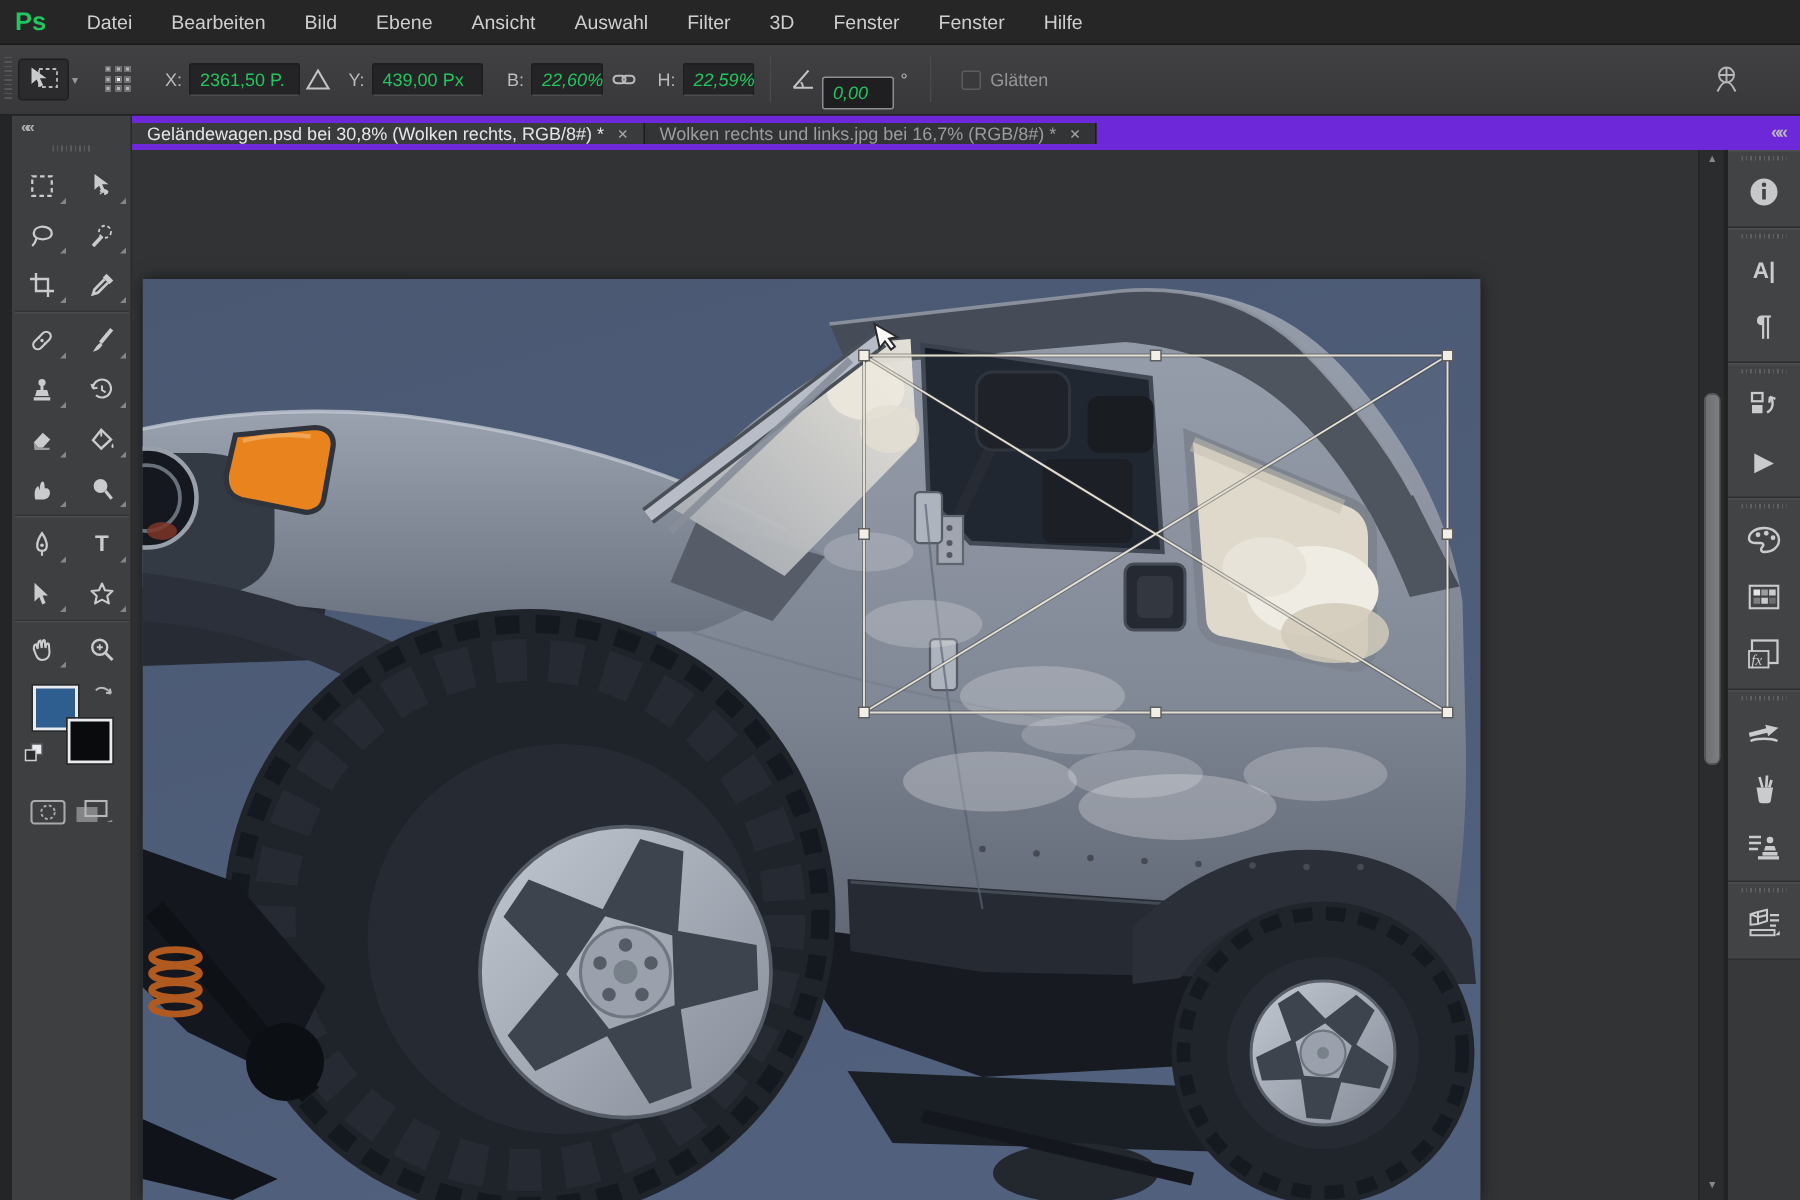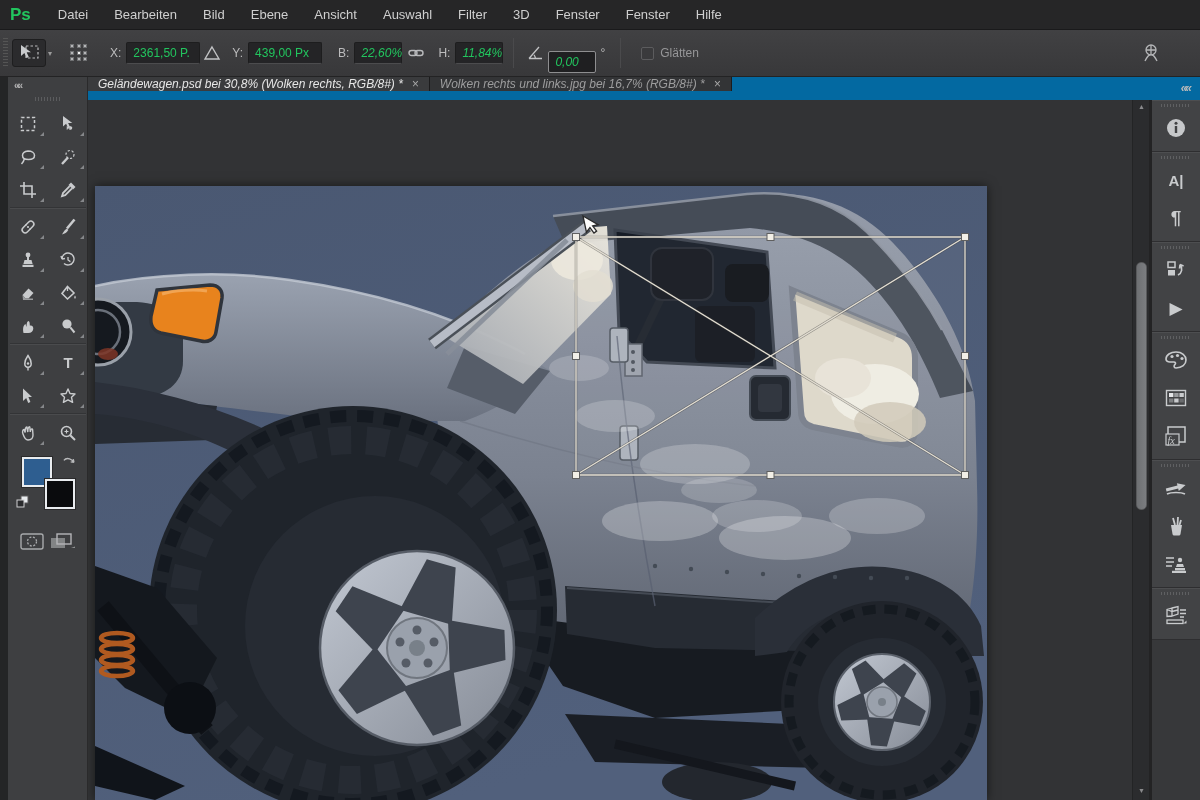--- a/index.html
+++ b/index.html
@@ -33,22 +33,22 @@
   .obar-field.focused { border:1px solid #8e8e90; background:#1f1f21;margin-top:18px; }
   .w72 { width:74px; } .w58 { width:48px;font-style:italic; }
   .obar-sep { width:1px; height:30px; background:#2c2c2e; border-right:1px solid #4a4a4c; margin:0 10px; }
   .obar-icon { display:flex; align-items:center; justify-content:center; margin:0 3px; }
   .checkbox { width:13px; height:13px; background:#3a3a3c; border:1px solid #5c5c5e;
     border-radius:2px; margin:0 6px 0 10px; }
   .check-label { color:#96969­8; color:#969698; font-size:12px; }
   #workspace-icon { margin-left:auto; margin-right:38px; }
 
   
-  #tabbar { left:88px; top:77px; width:1112px; height:23px; background:#0369a1;
-    display:flex; align-items:flex-start; z-index:20;font-style:italic; }
+  #tabbar { left:88px; top:77px; width:1112px; height:23px; background:#6d28d9;
+    display:flex; align-items:center; z-index:20; }
   .doc-tab { display:flex; align-items:center; padding:0 10px; font-size:12px;
     border-right:1px solid #1c1c1d; white-space:nowrap; cursor:default; }
   .doc-tab.active { background:#3a3b3d; color:#e6e6e6; }
   .doc-tab.inactive { background:#333436; color:#9d9d9e; }
   .tab-close { margin-left:9px; font-size:12px; color:#a8a8a8; line-height:1; }
   #tab-collapse { position:absolute; right:10px; top:4px; color:#b9b9ba; font-size:12px;
     letter-spacing:-2px; font-weight:bold; }
 
   
   #edge-left { left:0; top:77px; width:8px; height:723px; background:#242526; }
@@ -159,21 +159,21 @@
   <div class="obar-field w58">22,60%</div>
 
   <span class="obar-icon" style="margin:0 6px;">
     <svg width="16" height="12" viewBox="0 0 16 12">
       <rect x="1" y="3.5" width="8" height="5" rx="2.5" fill="none" stroke="#b9babc" stroke-width="1.4"></rect>
       <rect x="7" y="3.5" width="8" height="5" rx="2.5" fill="none" stroke="#b9babc" stroke-width="1.4"></rect>
     </svg>
   </span>
 
   <span class="obar-label">H:</span>
-  <div class="obar-field w58">11,84%</div>
+  <div class="obar-field w58">22,59%</div>
 
   <div class="obar-sep"></div>
 
   <span class="obar-icon">
     <svg width="18" height="16" viewBox="0 0 18 16">
       <path d="M2,13.5 L12,2 M2,13.5 L15,13.5 M8.5,13.5 A7 7 0 0 0 7,9.8" fill="none" stroke="#c2c3c5" stroke-width="1.3"></path>
     </svg>
   </span>
   <div class="obar-field w58 focused">0,00</div>
   <span class="obar-label" style="margin-left:4px">°</span>

